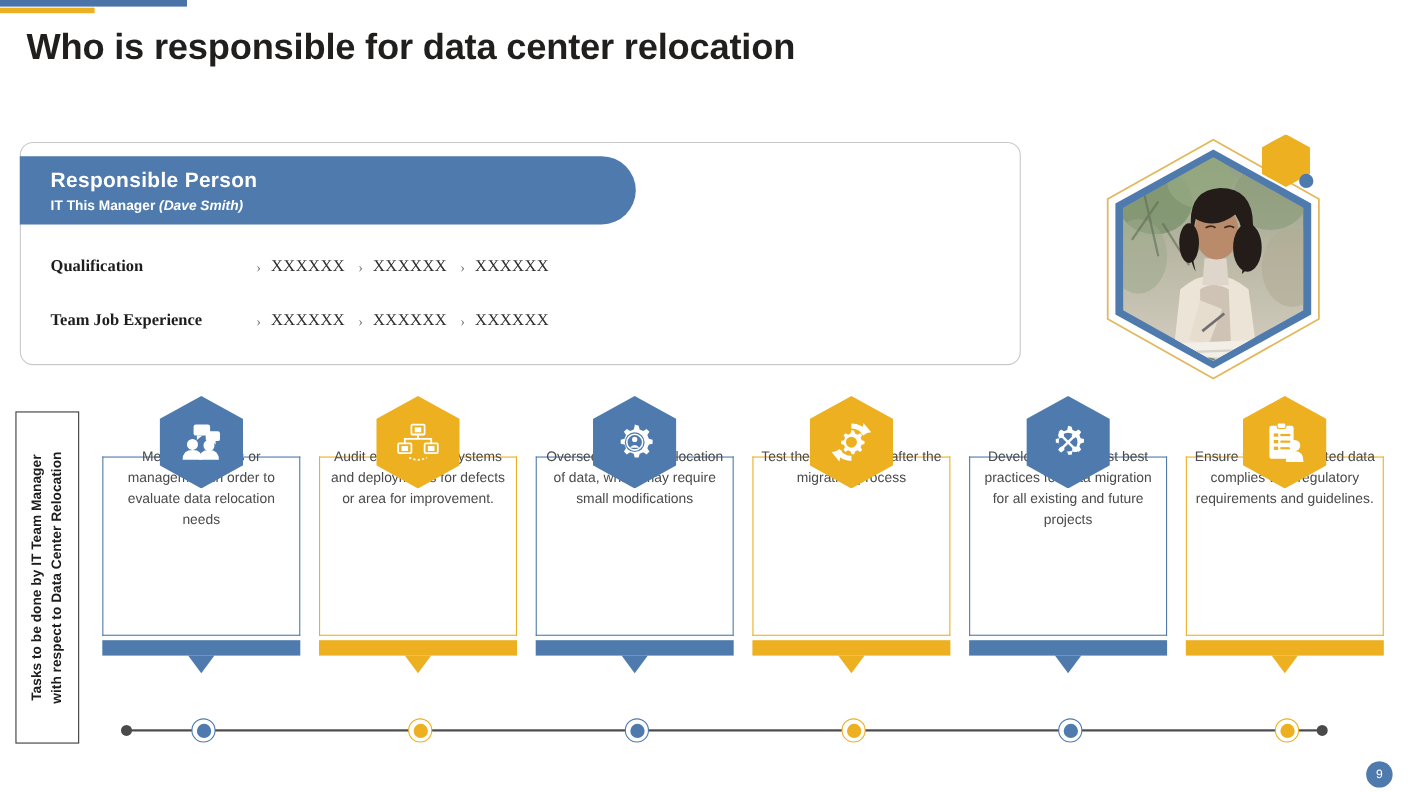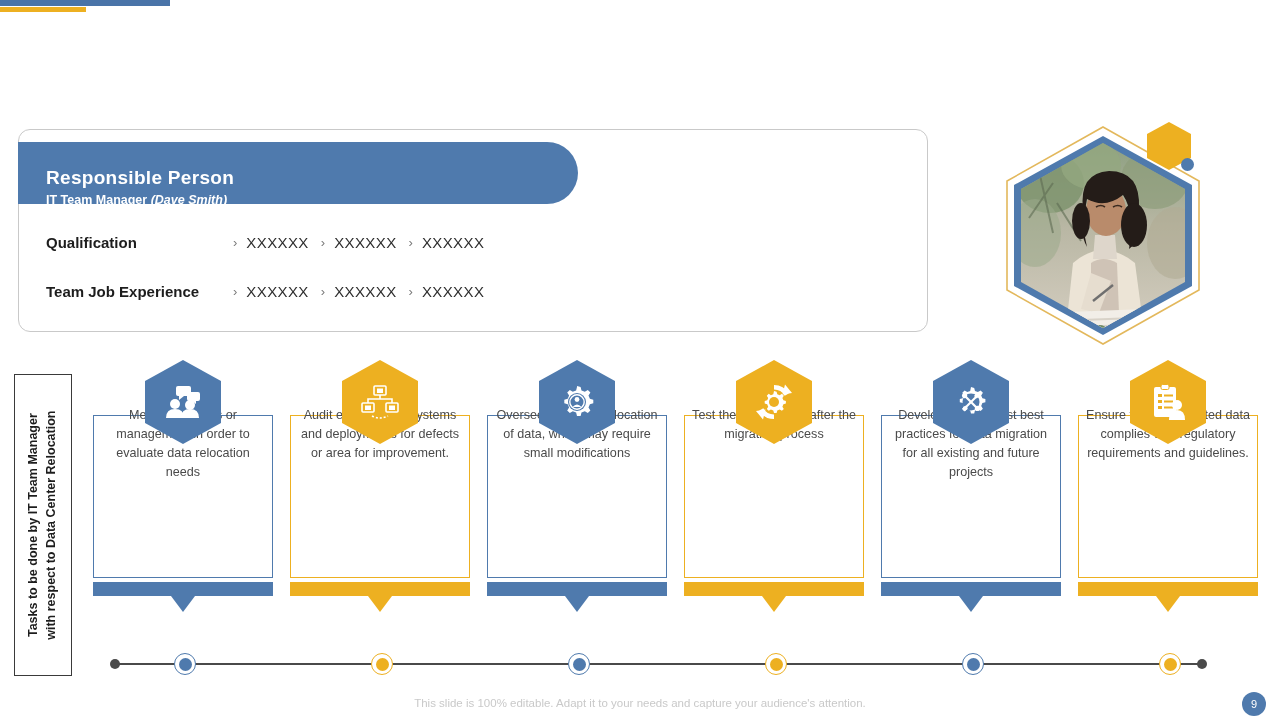--- a/index.html
+++ b/index.html
@@ -29,28 +29,28 @@
 
   
   .rp-card{
     position:absolute;left:18px;top:129px;width:910px;height:203px;
     border:1px solid #c9c9c9;border-radius:12px;background:#fff;
     box-sizing:border-box;
   }
   .rp-banner{
     position:absolute;left:18px;top:142px;width:560px;height:62px;
     background:#4f7aad;border-radius:0 31px 31px 0;
-    box-sizing:border-box;padding:25px 0 0 28px;color:#fff;
+    box-sizing:border-box;padding:12px 0 0 28px;color:#fff;
   }
   .rp-banner .rp-title{font-size:19px;font-weight:700;letter-spacing:.3px;}
   .rp-banner .rp-sub{font-size:12.5px;font-weight:700;margin-top:4px;}
   .rp-banner .rp-sub i{}
 
   .rp-rows{position:absolute;left:18px;top:218px;width:910px;}
-  .rp-row{display:flex;align-items:center;height:49px;}
+  .rp-row{display:flex;align-items:center;height:49px;font-family:Liberation Serif, serif;}
   .rp-label{
     width:215px;padding-left:28px;box-sizing:border-box;
     font-size:15px;font-weight:700;color:#1d1d1d;
   }
   .rp-vals{display:flex;align-items:center;}
   .rp-val{display:flex;align-items:center;margin-right:12px;}
   .rp-chev{color:#7a7a7a;font-size:13px;margin-right:9px;}
   .rp-xs{font-size:15px;color:#2f2f2f;letter-spacing:.4px;}
 
   
@@ -136,26 +136,27 @@
   }
 </style>
 </head>
 <body>
 
 <div class="slide">
 
   <div class="bar-blue"></div>
   <div class="bar-yellow"></div>
 
+  <div class="title">Who is responsible for data center relocation</div>
 
   <div class="rp-card"></div>
   <div class="rp-banner">
     <div class="rp-title">Responsible Person</div>
     <div class="rp-sub">
-      <span>IT Team Manager</span>
+      <span>IT This Manager</span>
       <i>(Dave Smith)</i>
     </div>
   </div>
 
   <div class="rp-rows">
     <div class="rp-row">
       <div class="rp-label">Qualification</div>
       <div class="rp-vals">
         <div class="rp-val">
           <span class="rp-chev">›</span>
@@ -404,16 +405,15 @@
   <div class="tl-node" style="left:765px;border-color:#edb021">
       <span style="background:#edb021"></span>
     </div>
   <div class="tl-node" style="left:962px;border-color:#4f7aad">
       <span style="background:#4f7aad"></span>
     </div>
   <div class="tl-node" style="left:1159px;border-color:#edb021">
       <span style="background:#edb021"></span>
     </div>
 
-  <div class="footer-note">This slide is 100% editable. Adapt it to your needs and capture your audience's attention.</div>
   <div class="pagenum">9</div>
 
 </div>
 
 </body></html>

